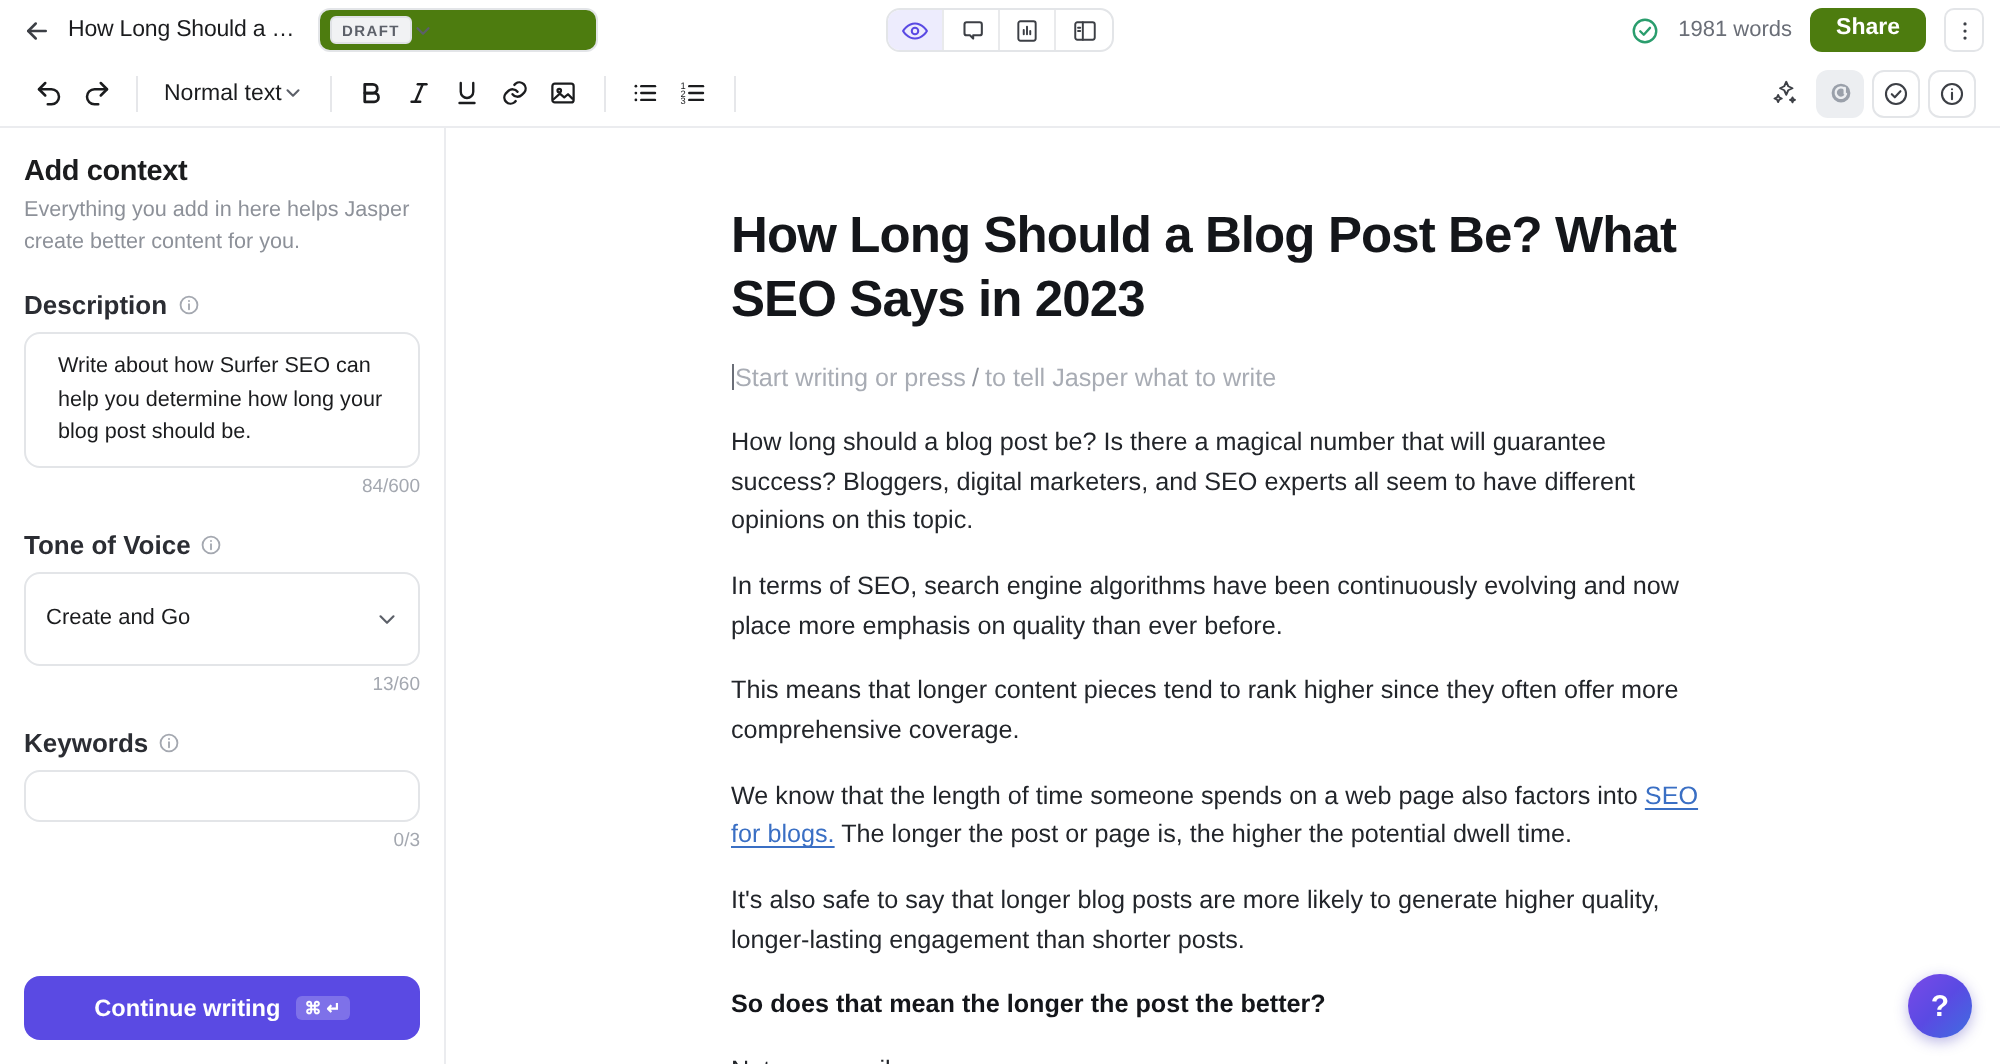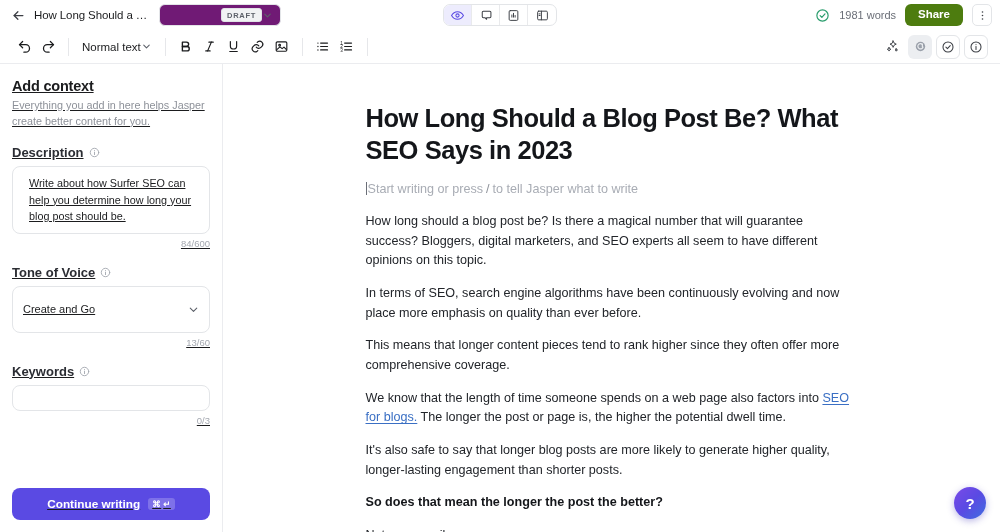--- a/index.html
+++ b/index.html
@@ -24,24 +24,24 @@
   .back-btn {
     width: 20px; height: 20px; display: flex; align-items: center; justify-content: center;
     color: #3c3f45; flex: 0 0 auto;
   }
   .doc-title {
     font-size: 11.5px; color: #1b1c1e; white-space: nowrap;
     max-width: 115px; overflow: hidden; text-overflow: ellipsis;
     letter-spacing: -0.1px;
   }
   .status-select {
-    display: flex; align-items: center; justify-content: flex-end;
-    width: 122px; height: 22px;
+    display: flex; align-items: center; justify-content: flex-start;
+    width: 140px; height: 22px;
     border: 1px solid #e3e5e8; border-radius: 6px;
-    padding: 0 7px 0 5px; margin-left: 4px; background: #701a75;
+    padding: 0 7px 0 5px; margin-left: 4px; background: #4d7c0f;
   }
   .draft-chip {
     font-size: 7.5px; font-weight: 700; letter-spacing: 0.7px;
     color: #5c6069; background: #f1f2f4;
     border: 1px solid #e0e2e6; border-radius: 3px;
     padding: 2px 5px 1.5px;
   }
   .chev { color: #5c6069; display: flex; }
 
   .tb-center {
@@ -105,21 +105,21 @@
 
   
   .body { flex: 1; display: flex; min-height: 0; }
 
   
   .sidebar {
     width: 223px; flex: 0 0 223px;
     border-right: 1px solid #ebecef;
     padding: 14px 12px 0;
     display: flex; flex-direction: column;
-    position: relative; background: #fff; text-decoration: underline;
+    position: relative; background: #fff;
   }
   .sb-title { font-size: 14.5px; font-weight: 700; color: #1b1c1e; letter-spacing: -0.2px; }
   .sb-sub { font-size: 10.8px; color: #8d9199; line-height: 1.45; margin-top: 4px; }
   .field { margin-top: 16px; }
   .flabel {
     display: flex; align-items: center; gap: 5px;
     font-size: 13px; font-weight: 700; color: #2b2d33; margin-bottom: 6px;
   }
   .info-ic { color: #a4a8b0; display: flex; }
   .textarea-box {

